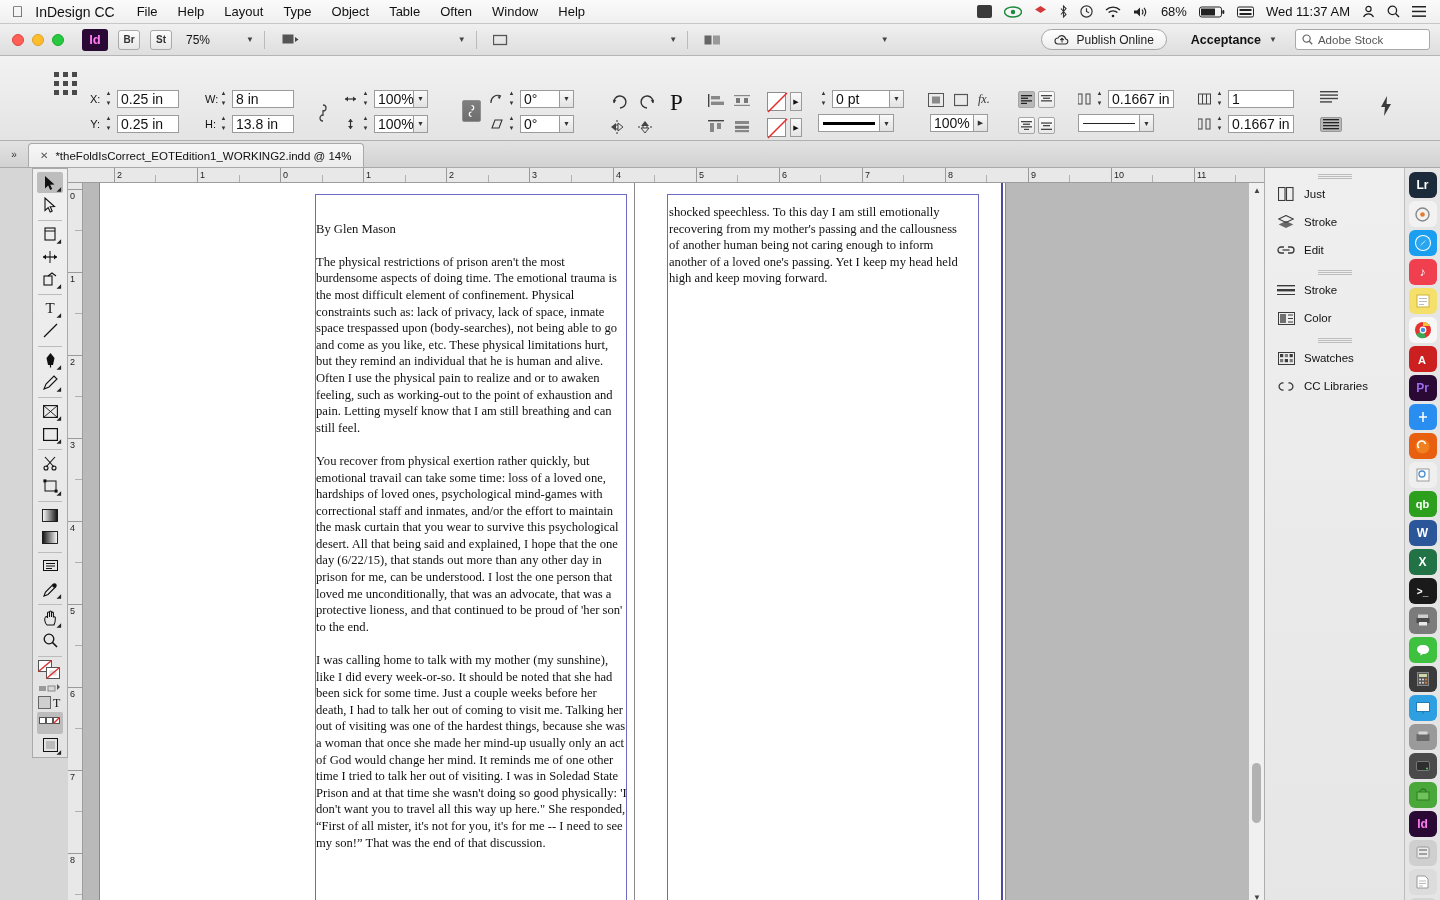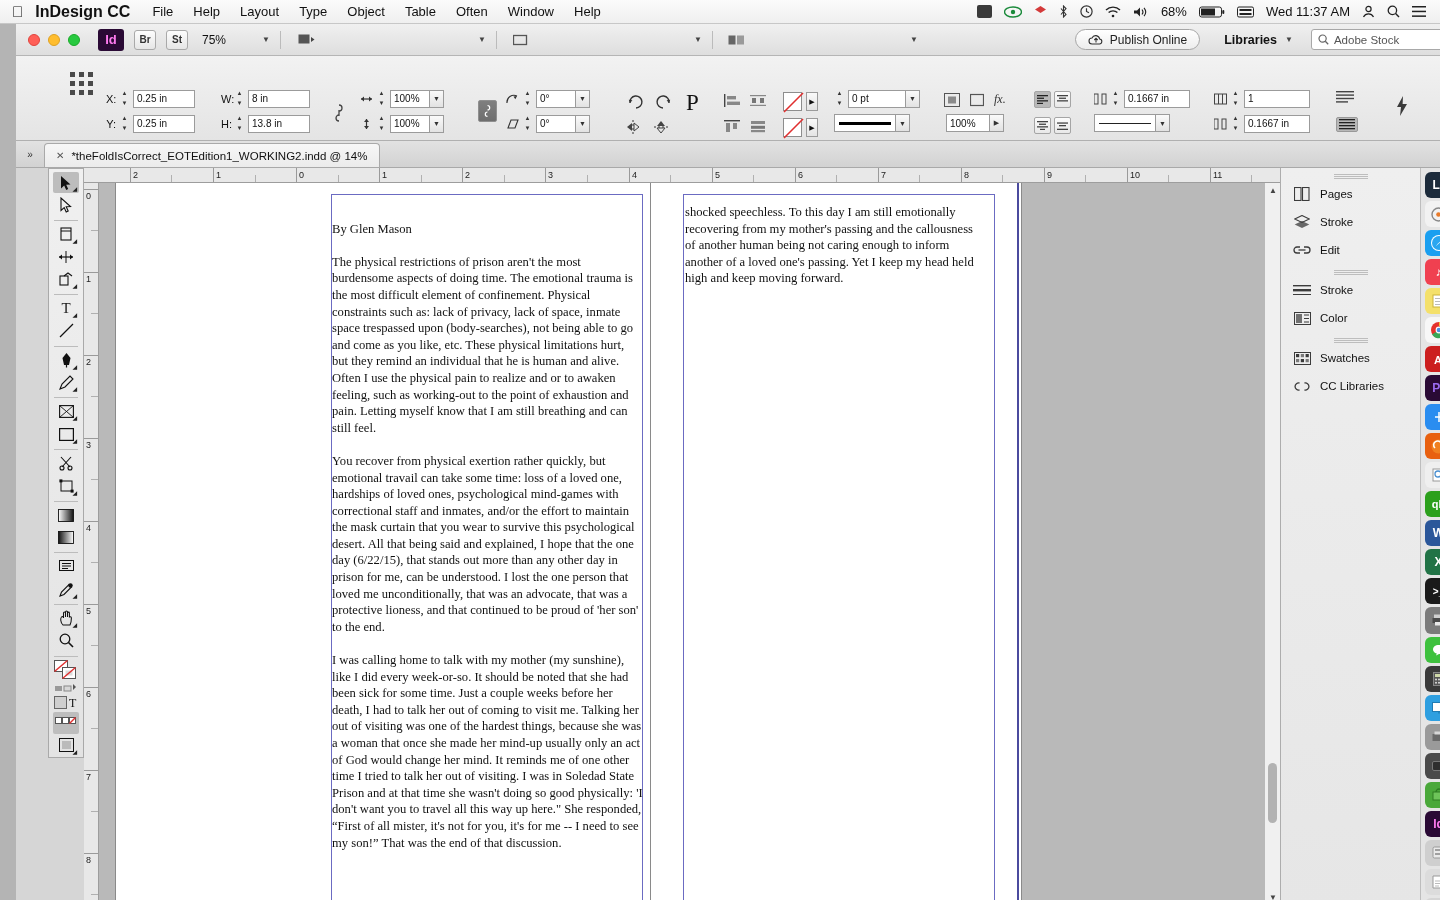--- a/index.html
+++ b/index.html
@@ -13,28 +13,28 @@
 
   
   #menubar {
     position:absolute; top:0; left:0; width:1440px; height:24px;
     background:linear-gradient(#fbfbfb,#efefef);
     border-bottom:1px solid #c7c7c7;
     display:flex; align-items:center;
     font-size:13px; color:#111;
   }
   #menubar .apple { padding:0 12px 0 12px; font-size:15px; }
-  #menubar .appname { font-weight:bold; padding:0 12px 0 0; font-size:16px; }
+  #menubar .appname { font-weight:normal; padding:0 12px 0 0; font-size:14px; }
   #menubar .mi { padding:0 10px; }
   #menubar .right { margin-left:auto; display:flex; align-items:center; padding-right:8px; }
   #menubar .right .ic { padding:0 6px; font-size:13px; display:flex; align-items:center; }
   .sqi { width:15px; height:13px; border-radius:2px; display:inline-block; }
 
   
-  #app { position:absolute; top:24px; left:16px; width:1232px; height:876px; background:#d6d6d6; }
+  #app { position:absolute; top:24px; left:0; width:1232px; height:876px; background:#d6d6d6; }
 
   
   #appbar {
     position:absolute; top:0; left:0; width:1440px; height:32px;
     background:linear-gradient(#f0f0f0,#dedede);
     border-bottom:1px solid #b5b5b5;
     display:flex; align-items:center;
   }
   .traffic { display:flex; align-items:center; gap:8px; padding-left:12px; }
   .tl { width:12px; height:12px; border-radius:50%; }
@@ -75,21 +75,21 @@
     background:linear-gradient(#f2f2f2,#e4e4e4);
     border-bottom:1px solid #b0b0b0;
     font-size:11px; color:#111;
   }
   .grp { position:absolute; display:flex; align-items:center; }
   .fieldrow { display:flex; align-items:center; gap:3px; height:19px; }
   .flbl { width:10px; text-align:right; font-size:11px; }
   .spin { display:flex; flex-direction:column; width:11px; height:17px; justify-content:space-between; }
   .spin i { font-style:normal; font-size:6px; line-height:7px; color:#333; text-align:center; }
   .inp {
-    height:18px; border:1px solid #9b9b9b; background:#fff; font-size:10px;
+    height:18px; border:1px solid #9b9b9b; background:#fff; font-size:14px;
     display:flex; align-items:center; padding:0 3px; color:#111;
   }
   .inp.w62{width:62px;} .inp.w44{width:44px;} .inp.w40{width:40px;} .inp.w58{width:58px;} .inp.w66{width:66px;}
   .combo { display:flex; align-items:center; }
   .combo .arrow {
     width:14px; height:18px; border:1px solid #9b9b9b; border-left:none;
     background:linear-gradient(#fafafa,#e2e2e2); display:flex; align-items:center; justify-content:center;
     font-size:7px; color:#333;
   }
   .ibtn {
@@ -337,21 +337,21 @@
     <div class="publish">
       <span>
         <svg width="16" height="11" viewBox="0 0 16 11">
             <path d="M4 10 a3 3 0 0 1 0-6 a4 4 0 0 1 7.6 1 a2.5 2.5 0 0 1 -0.6 5z" fill="none" stroke="#333" stroke-width="1.1"></path>
             <path d="M8 8.5 L8 4.3 M6.3 6 L8 4.3 L9.7 6" fill="none" stroke="#333" stroke-width="1.1"></path>
           </svg>
       </span>
       <span>Publish Online</span>
     </div>
     <div class="essentials">
-      <span style="font-weight:bold;">Libraries</span>
+      <span style="font-weight:bold;">Acceptance</span>
       <span class="dropcaret">▼</span>
     </div>
     <div class="stocksearch">
       <span>
         <svg width="11" height="11" viewBox="0 0 11 11">
             <circle cx="4.6" cy="4.6" r="3.6" fill="none" stroke="#666" stroke-width="1.2"></circle>
             <line x1="7.3" y1="7.3" x2="10.2" y2="10.2" stroke="#666" stroke-width="1.3"></line>
           </svg>
       </span>
       <span>Adobe Stock</span>
@@ -1053,21 +1053,21 @@
     <div class="dgrip">
         <span></span>
       </div>
     <div class="drow">
       <span class="dico">
         <svg width="16" height="14" viewBox="0 0 16 14">
             <rect x="0.5" y="0.5" width="6.5" height="13" fill="none" stroke="#3b3b3b" stroke-width="1.1"></rect>
             <rect x="8.5" y="0.5" width="6.5" height="13" fill="none" stroke="#3b3b3b" stroke-width="1.1"></rect>
           </svg>
       </span>
-      <span>Pages</span>
+      <span>Just</span>
     </div>
     <div class="drow">
       <span class="dico">
         <svg width="16" height="14" viewBox="0 0 16 14">
             <polygon points="8,0.5 15.3,4 8,7.5 0.7,4" fill="none" stroke="#3b3b3b" stroke-width="1.1"></polygon>
             <polygon points="8,6 15.3,9.5 8,13 0.7,9.5" fill="#3b3b3b" opacity="0.75"></polygon>
           </svg>
       </span>
       <span>Stroke</span>
     </div>

